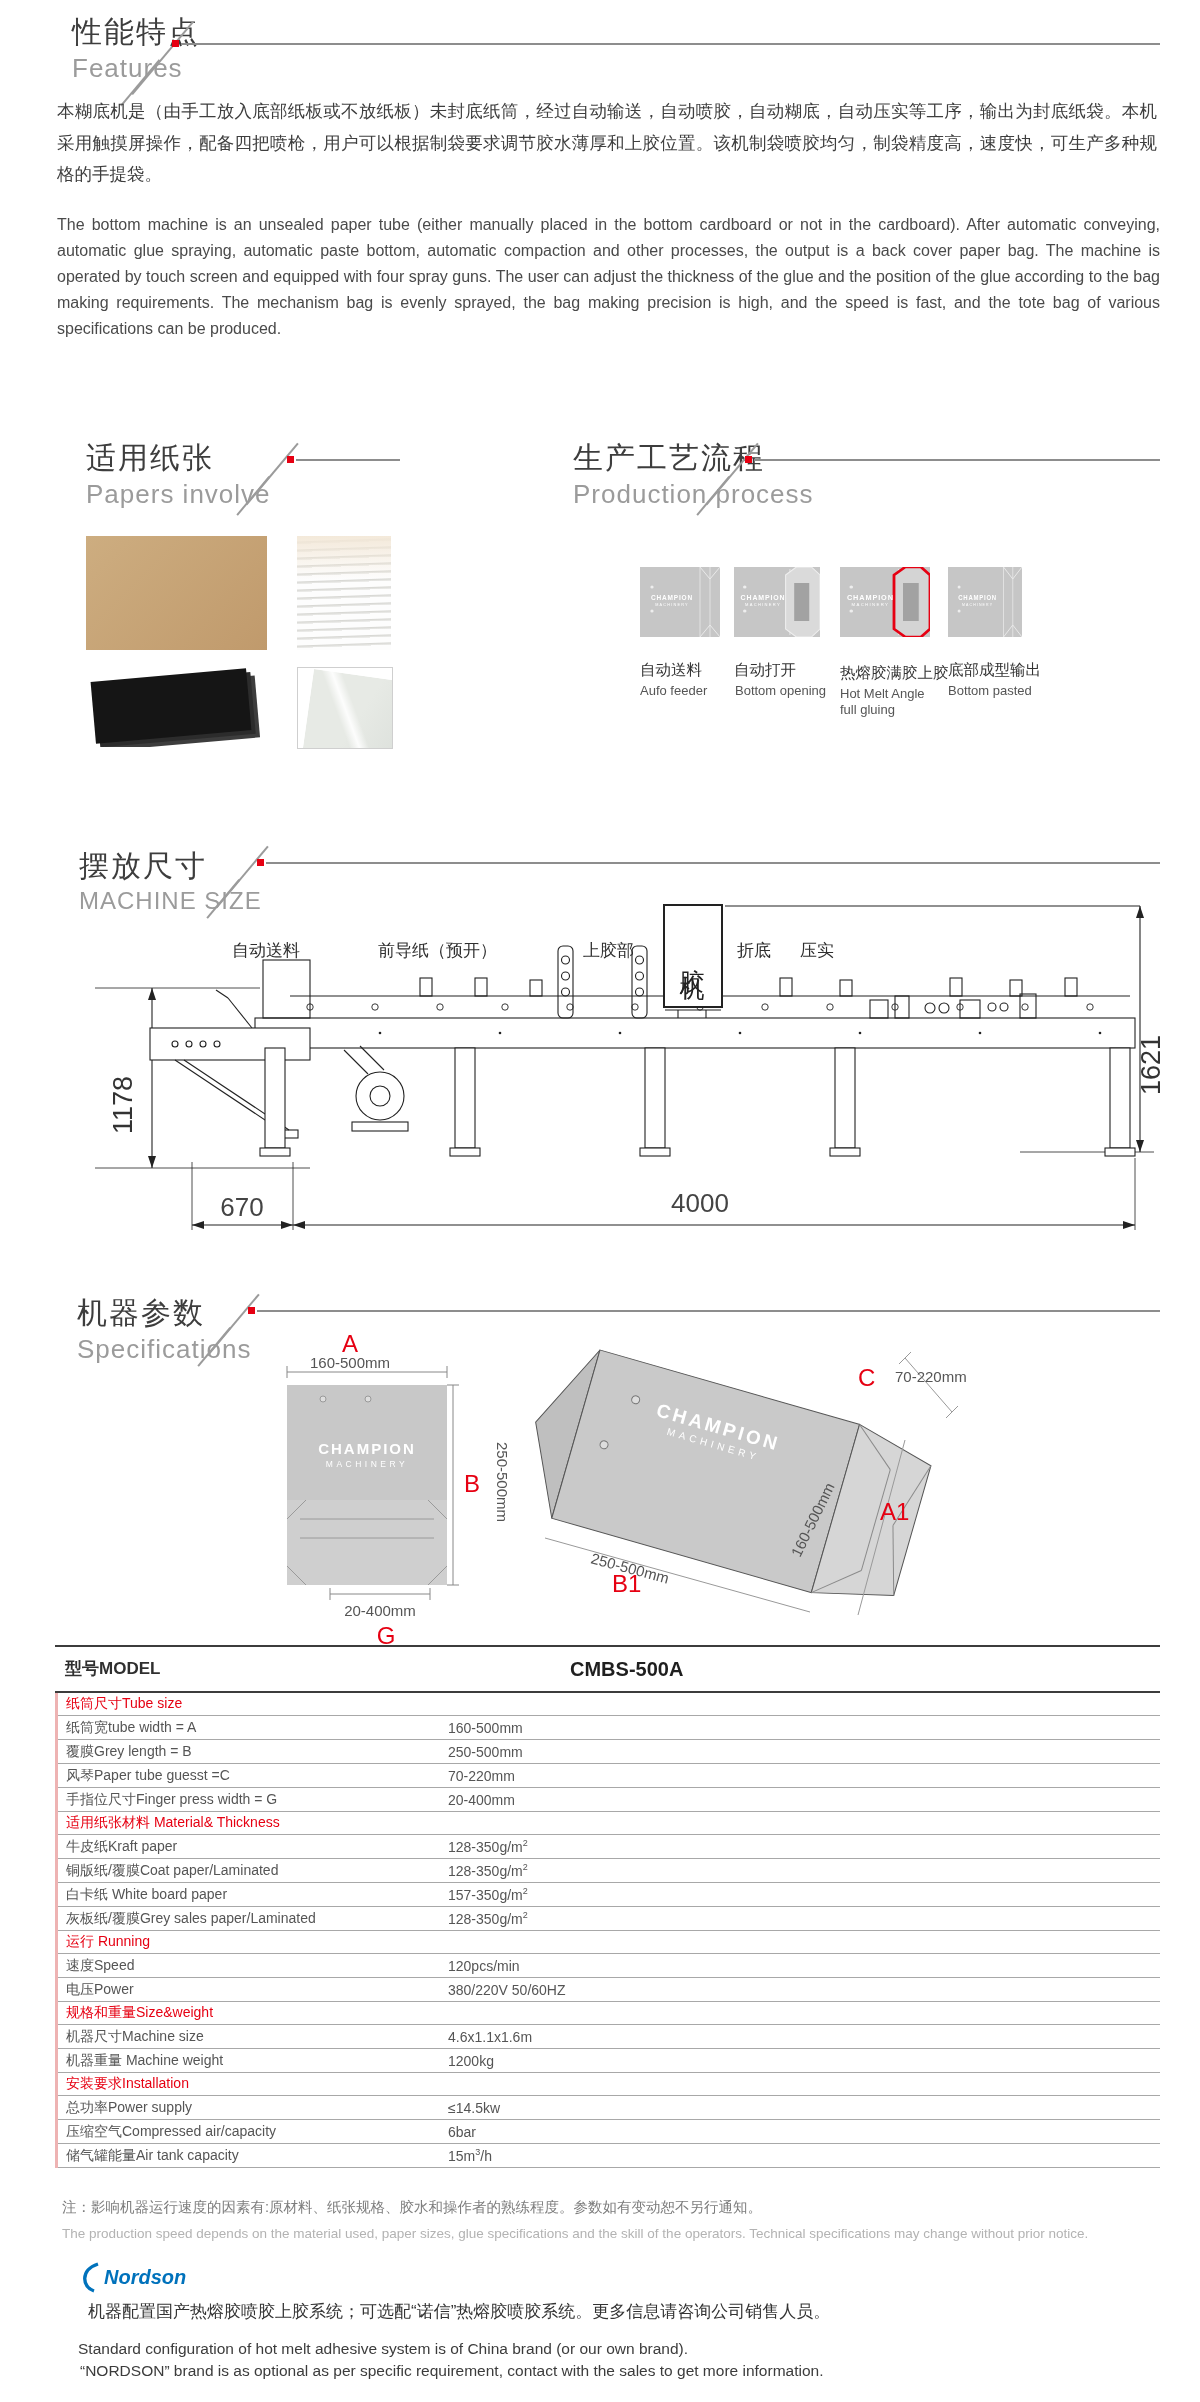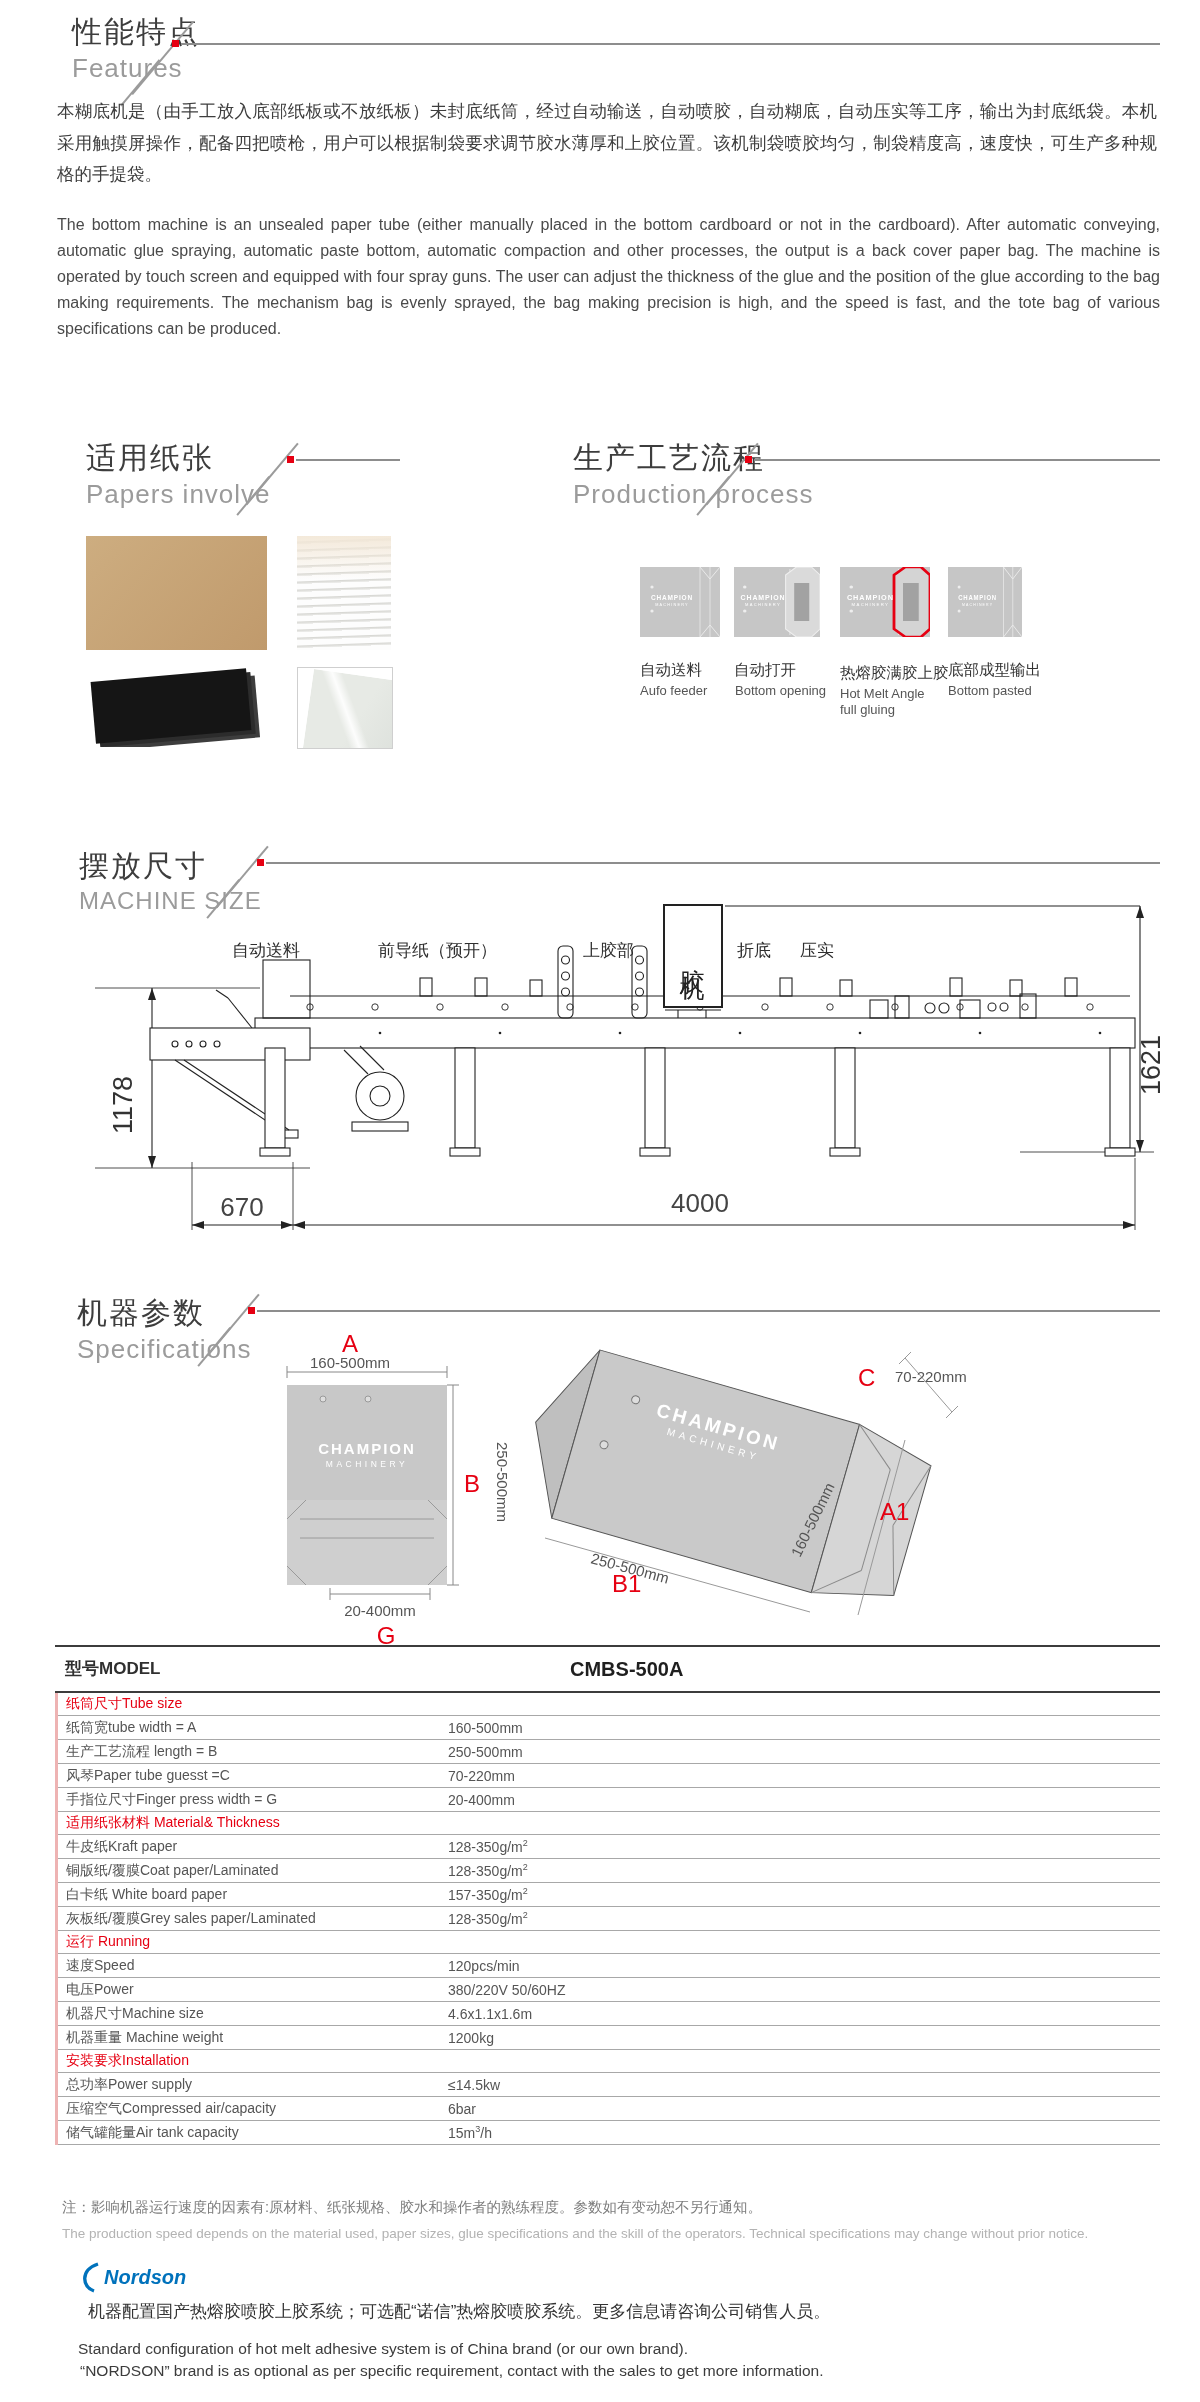--- a/index.html
+++ b/index.html
@@ -382,21 +382,21 @@
     </div>
     <div class="trows">
         <div class="trow section">
           <span class="tlabel">纸筒尺寸Tube size</span>
         </div>
         <div class="trow data">
           <span class="tlabel">纸筒宽tube width = A</span>
           <span class="tvalue">160-500mm</span>
         </div>
         <div class="trow data">
-          <span class="tlabel">生产工艺流程 length = B</span>
+          <span class="tlabel">覆膜Grey length = B</span>
           <span class="tvalue">250-500mm</span>
         </div>
         <div class="trow data">
           <span class="tlabel">风琴Paper tube guesst =C</span>
           <span class="tvalue">70-220mm</span>
         </div>
         <div class="trow data">
           <span class="tlabel">手指位尺寸Finger press width = G</span>
           <span class="tvalue">20-400mm</span>
         </div>
@@ -422,20 +422,23 @@
         <div class="trow section">
           <span class="tlabel">运行 Running</span>
         </div>
         <div class="trow data">
           <span class="tlabel">速度Speed</span>
           <span class="tvalue">120pcs/min</span>
         </div>
         <div class="trow data">
           <span class="tlabel">电压Power</span>
           <span class="tvalue">380/220V 50/60HZ</span>
+        </div>
+        <div class="trow section">
+          <span class="tlabel">规格和重量Size&amp;weight</span>
         </div>
         <div class="trow data">
           <span class="tlabel">机器尺寸Machine size</span>
           <span class="tvalue">4.6x1.1x1.6m</span>
         </div>
         <div class="trow data">
           <span class="tlabel">机器重量 Machine weight</span>
           <span class="tvalue">1200kg</span>
         </div>
         <div class="trow section">

